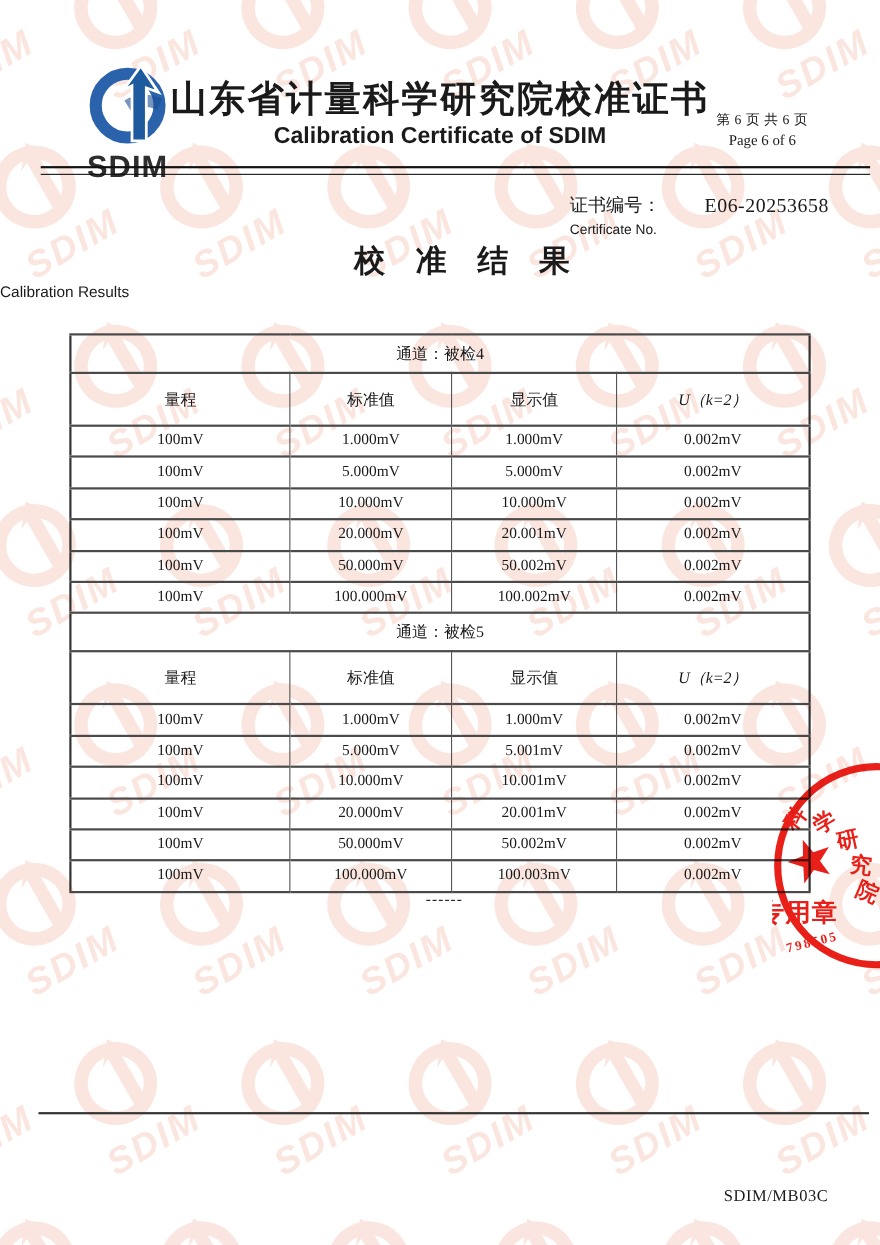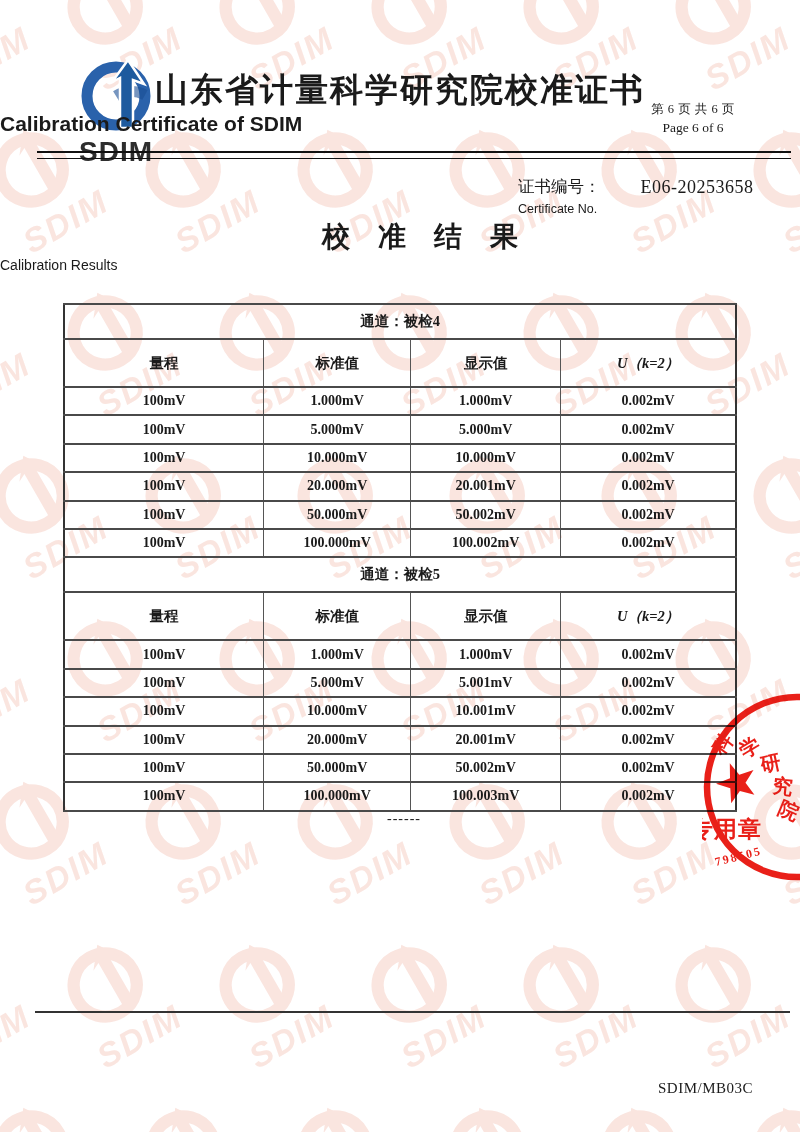--- a/index.html
+++ b/index.html
@@ -10,42 +10,42 @@
   
   #watermarks{position:absolute;inset:0;z-index:0;pointer-events:none;}
   .wm{position:absolute;width:112px;height:128px;color:#f6d0c6;opacity:.55;transform:rotate(-30deg);}
   
   .logo{position:absolute;left:57px;top:56px;width:118px;text-align:center;z-index:1;}
   .logo svg{display:block;margin:0 auto;}
   .logo-text{font-family:"Liberation Sans","DejaVu Sans",sans-serif;font-weight:bold;
     font-size:28px;letter-spacing:1px;color:#2e2e2e;line-height:1;margin-top:2px;}
   .title-cn{position:absolute;left:0;right:0;top:68px;text-align:center;z-index:1;
     font-size:33px;font-weight:bold;letter-spacing:2px;}
-  .title-en{position:absolute;left:0;right:0;top:112px;text-align:left;z-index:1;
+  .title-en{position:absolute;left:0;right:0;top:112px;text-align:center;z-index:1;
     font-family:"Liberation Sans","DejaVu Sans",sans-serif;font-size:21px;font-weight:bold;}
   .pageinfo{position:absolute;left:638px;top:101px;width:110px;text-align:center;z-index:1;}
   .pageinfo-cn{font-size:12.5px;letter-spacing:.5px;}
   .pageinfo-en{font-size:13.5px;margin-top:2px;}
   .double-rule{position:absolute;left:37px;top:151px;width:754px;height:5px;z-index:1;
     border-top:2px solid #111;border-bottom:1.5px solid #111;}
   
   .certno{position:absolute;left:518px;top:176px;z-index:1;display:flex;gap:28px;}
   .certno-label{font-size:16.5px;}
   .certno-en{font-family:"Liberation Sans","DejaVu Sans",sans-serif;font-size:12.5px;margin-top:4px;}
   .certno-value{font-size:18px;letter-spacing:.5px;padding-top:1px;margin-left:12px;}
   
   .results-cn{position:absolute;left:0;right:0;top:218px;text-align:center;z-index:1;
     font-family:"Liberation Sans","DejaVu Sans",sans-serif;
     font-size:28px;font-weight:bold;letter-spacing:28px;text-indent:28px;margin-left:40px;}
   .results-en{position:absolute;left:0;right:0;top:257px;text-align:left;z-index:1;
     font-family:"Liberation Sans","DejaVu Sans",sans-serif;font-size:14px;}
   
   .cal-table{position:absolute;left:63px;top:303px;width:674px;z-index:1;
     border-collapse:collapse;border:2.5px solid #333;table-layout:fixed;}
-  .cal-table td,.cal-table th{border:1px solid #555;font-weight:bold;
+  .cal-table td,.cal-table th{border:1px solid #555;font-weight:normal;
     text-align:center;vertical-align:middle;padding:0;margin-top:12px;}
   .cal-table .sec-row td{height:33px;font-size:14.5px;border-top:2px solid #4a4a4a;border-bottom:2px solid #4a4a4a;}
   .cal-table .head-row th{height:46px;font-size:14.5px;border-bottom:2px solid #4a4a4a;}
   .cal-table .head-row th.uk{font-style:italic;}
   .cal-table .data-row td{height:26.4px;font-size:14px;border-top:2px solid #4a4a4a;border-bottom:2px solid #4a4a4a;}
   
   .end-mark{position:absolute;left:387px;top:811px;z-index:1;font-size:14px;letter-spacing:1px;}
   .footer-rule{position:absolute;left:35px;top:1011px;width:755px;z-index:1;border-top:2px solid #333;}
   .footer-notes{position:absolute;left:73px;top:1022px;z-index:1;font-size:13.5px;line-height:19px;}
   .doc-code{position:absolute;right:47px;top:1080px;z-index:1;font-size:15px;letter-spacing:.5px;}

